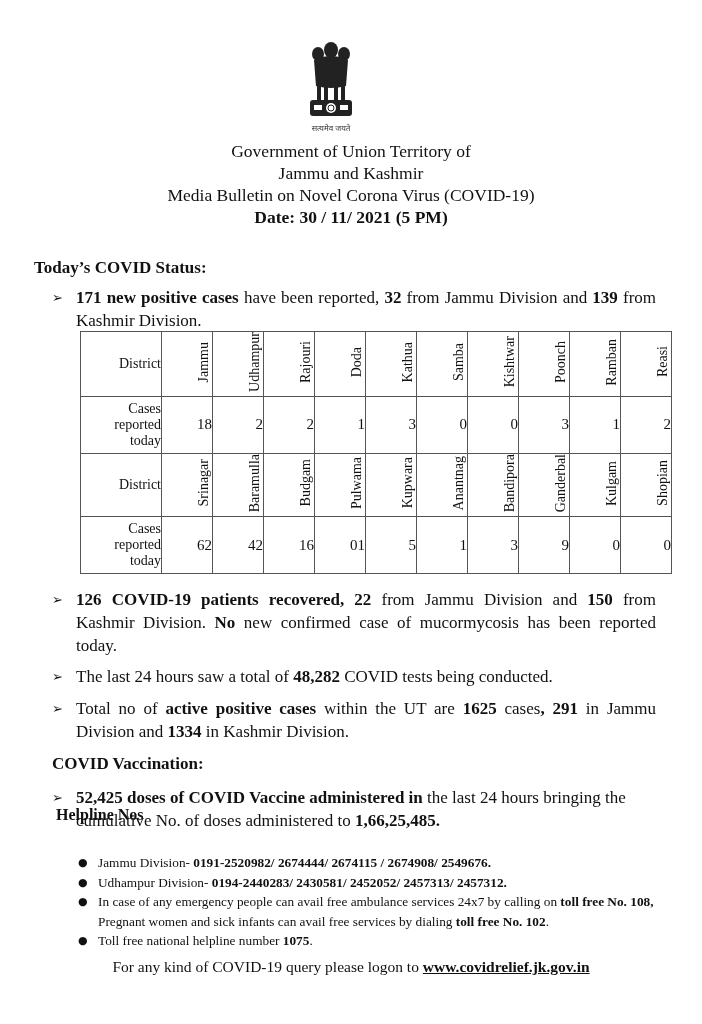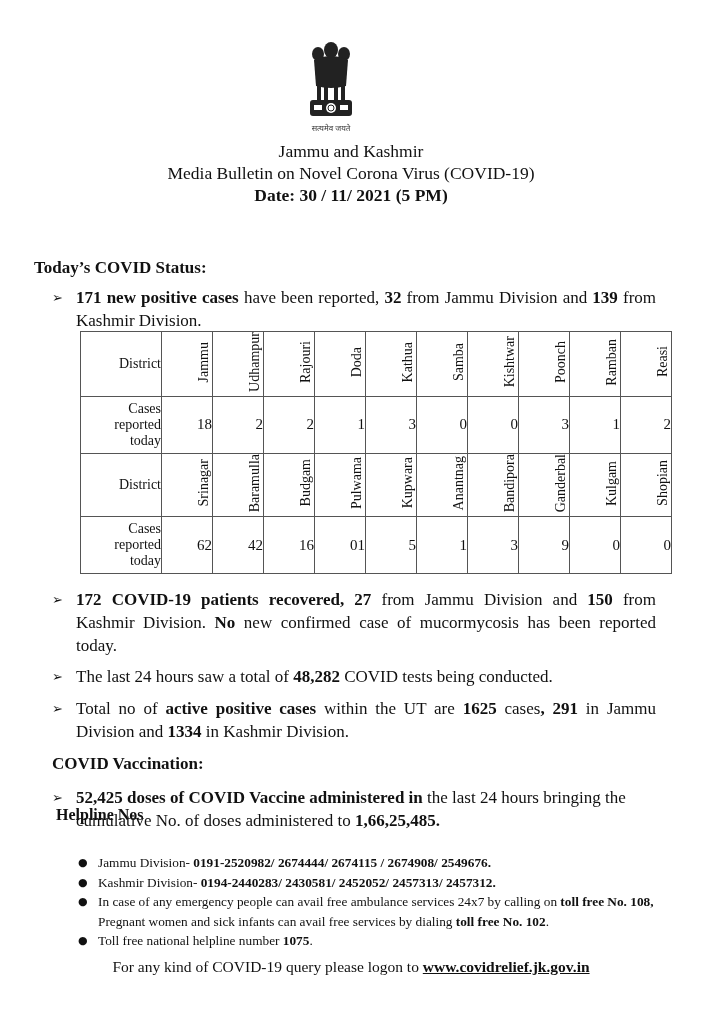--- a/index.html
+++ b/index.html
@@ -55,20 +55,21 @@
       <circle cx="31" cy="70" r="5"></circle>
       <rect x="14" y="67" width="8" height="5"></rect>
       <rect x="40" y="67" width="8" height="5"></rect>
     </g>
     <circle cx="31" cy="70" r="3" fill="none" stroke="#222" stroke-width="1"></circle>
   </svg>
 </div>
 <div class="motto">सत्यमेव जयते</div>
 
 <div class="header">
+  <span class="line">Government of Union Territory of</span>
   <span class="line">Jammu and Kashmir</span>
   <span class="line">Media Bulletin on Novel Corona Virus (COVID-19)</span>
   <span class="line date">Date: 30 / 11/ 2021 (5 PM)</span>
 </div>
 
 <div class="section-title" style="left:34px; top:258px;">Today’s COVID Status:</div>
 
 <div class="para" style="top:286px;">
   <span class="arrow">➢</span>
   <span class="txt">
@@ -129,21 +130,21 @@
         <td>3</td>
         <td>9</td>
         <td>0</td>
         <td>0</td>
       </tr>
   </tbody>
 </table>
 
 <div class="para" style="top:588px;">
   <span class="arrow">➢</span>
-  <span class="txt"><b>172 COVID-19 patients recovered, 27</b><span> from Jammu Division and </span><b>150</b><span> from Kashmir Division. </span><b>No</b><span> new confirmed case of mucormycosis has been reported today.</span></span>
+  <span class="txt"><b>126 COVID-19 patients recovered, 22</b><span> from Jammu Division and </span><b>150</b><span> from Kashmir Division. </span><b>No</b><span> new confirmed case of mucormycosis has been reported today.</span></span>
 </div>
 
 <div class="para" style="top:665px;">
   <span class="arrow">➢</span>
   <span class="txt"><span>The last 24 hours saw a total of </span><b>48,282</b><span> COVID tests being conducted.</span></span>
 </div>
 
 <div class="para" style="top:697px;">
   <span class="arrow">➢</span>
   <span class="txt"><span>Total no of </span><b>active positive cases</b><span> within the UT are </span><b>1625</b><span> cases</span><b>, 291</b><span> in Jammu Division and </span><b>1334</b><span> in Kashmir Division.</span></span>
@@ -156,21 +157,21 @@
 </div>
 
 <div class="helpline-title">Helpline Nos</div>
 <ul class="helplines">
   <li>
     <span class="dot">●</span>
     <span>Jammu Division- </span><b>0191-2520982/ 2674444/ 2674115 / 2674908/ 2549676.</b>
   </li>
   <li>
     <span class="dot">●</span>
-    <span>Kashmir Division- </span><b>0194-2440283/ 2430581/ 2452052/ 2457313/ 2457312.</b>
+    <span>Udhampur Division- </span><b>0194-2440283/ 2430581/ 2452052/ 2457313/ 2457312.</b>
   </li>
   <li>
     <span class="dot">●</span>
     <span>In case of any emergency people can avail free ambulance services 24x7 by calling on </span><b>toll free No. 108,</b><span> Pregnant women and sick infants can avail free services by dialing </span><b>toll free No. 102</b><span>.</span>
   </li>
   <li>
     <span class="dot">●</span>
     <span>Toll free national helpline number </span><b>1075</b><span>.</span>
   </li>
 </ul>

